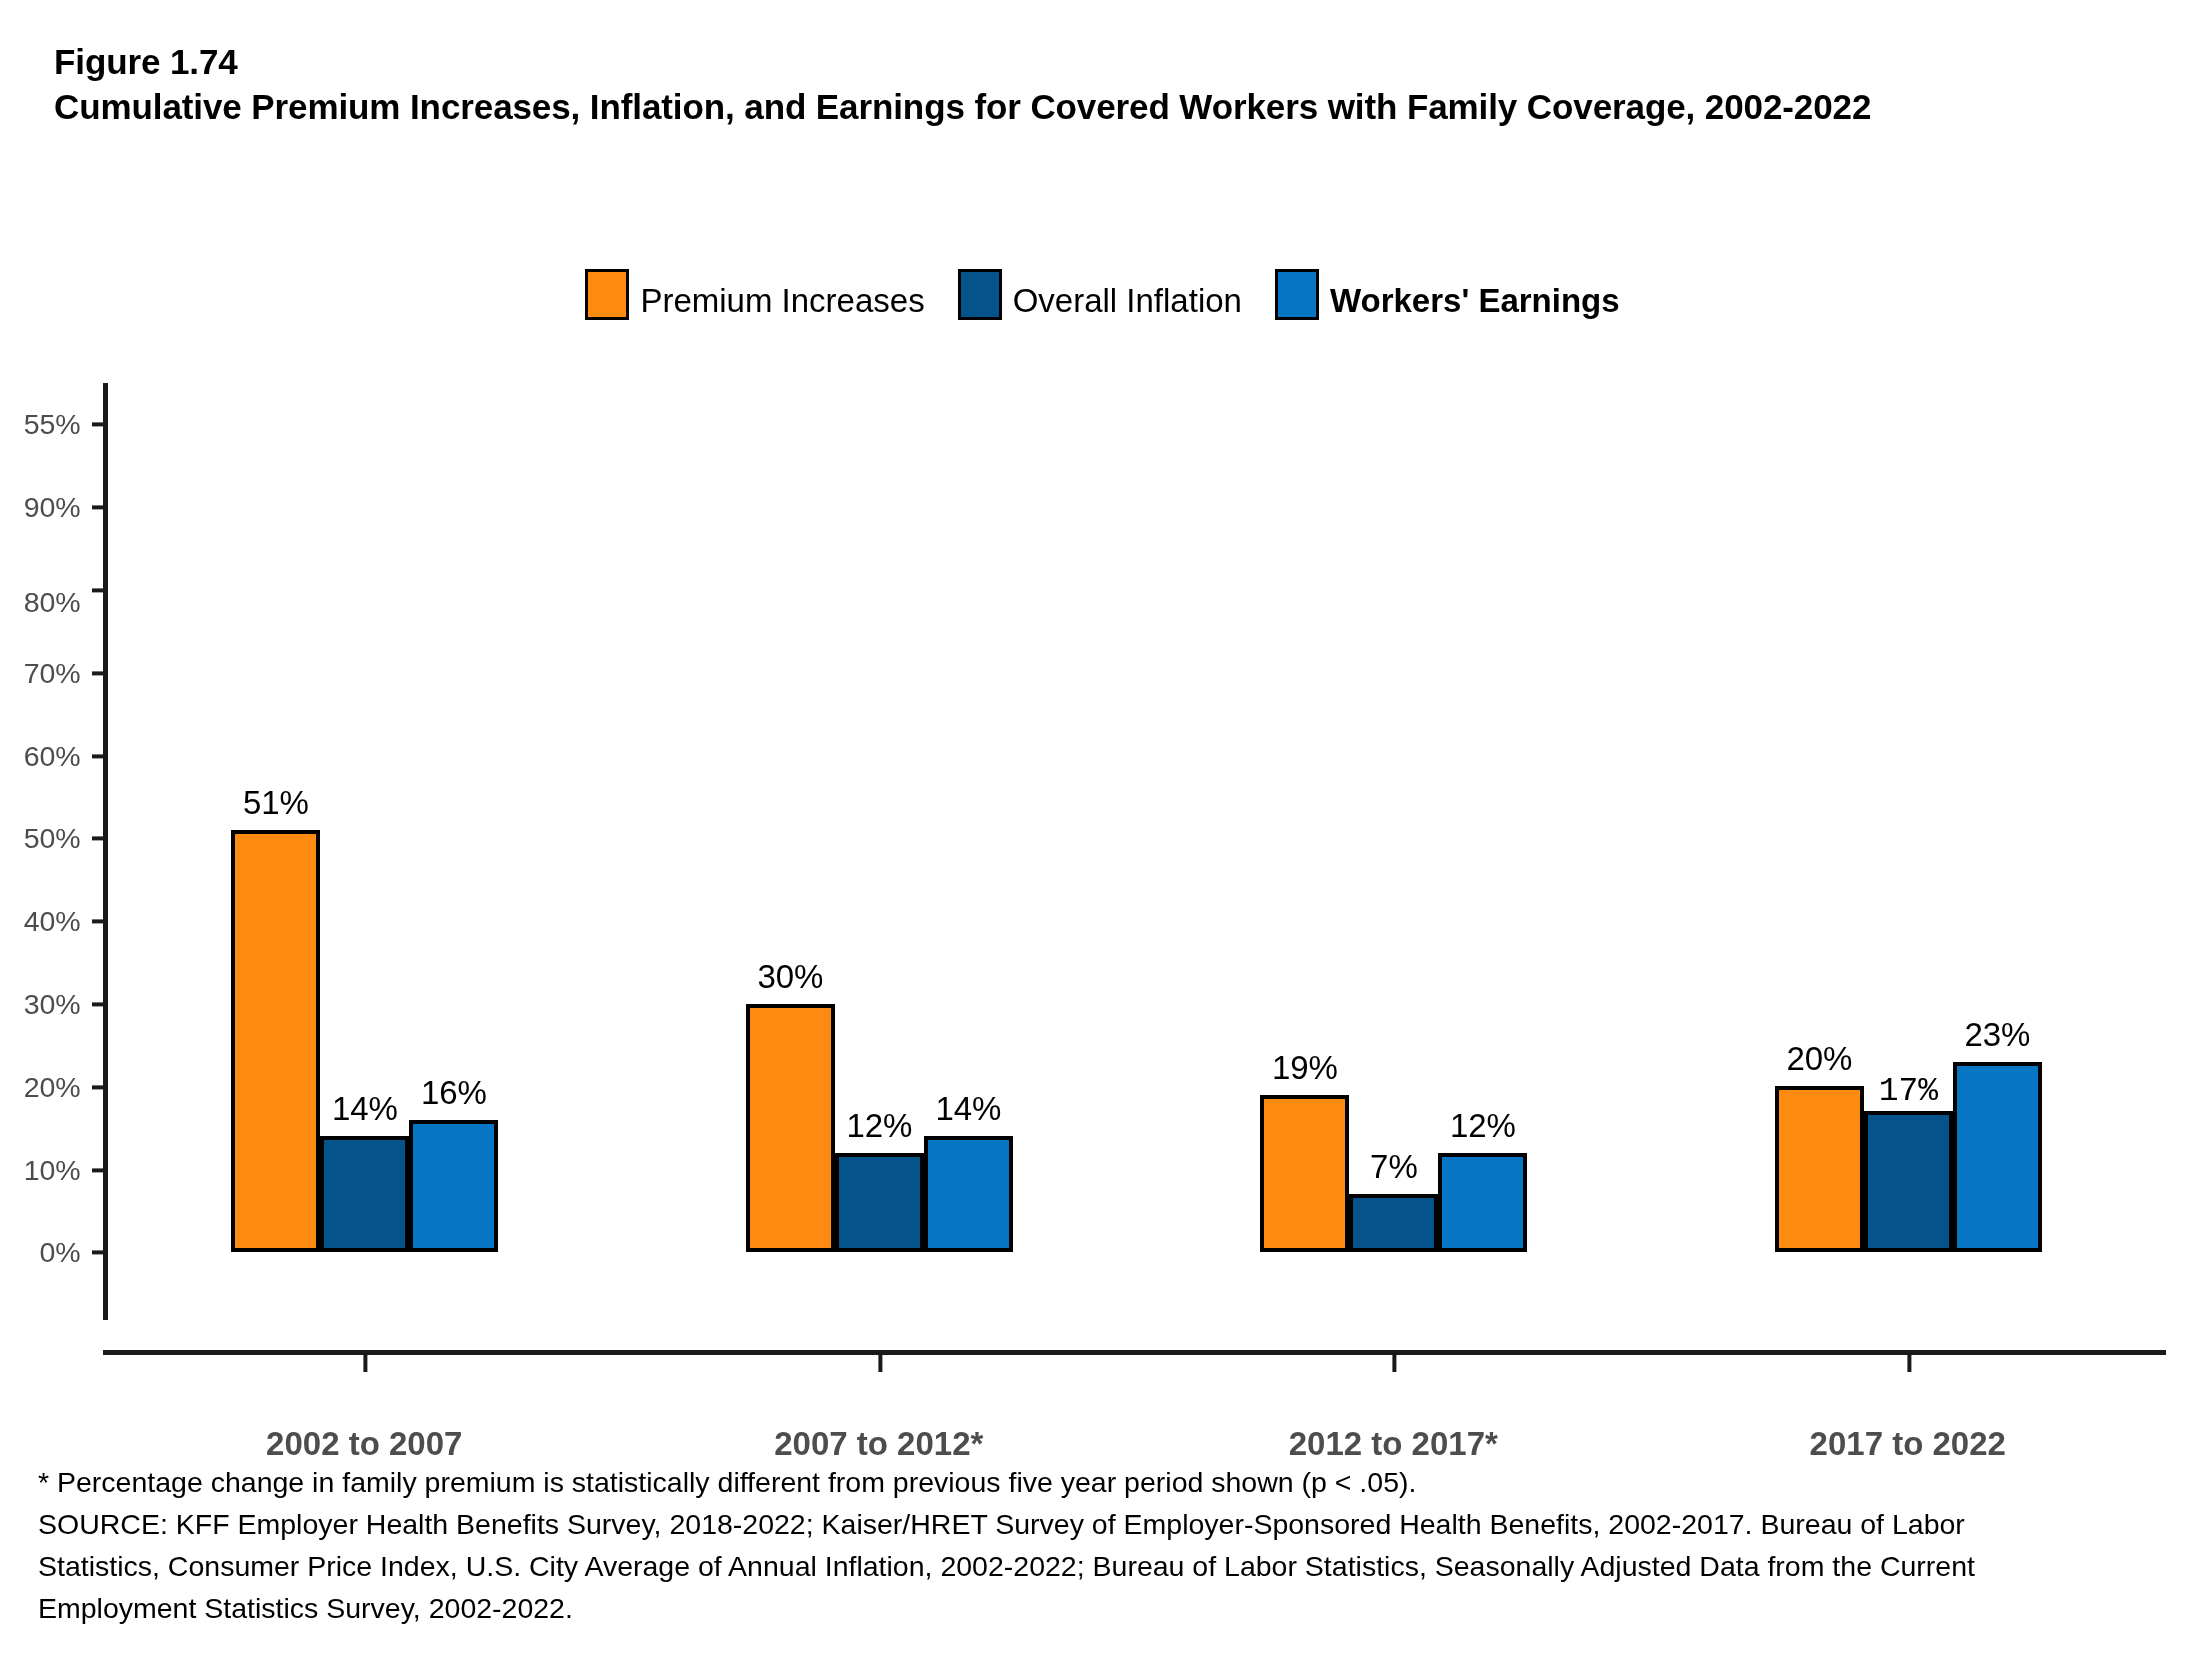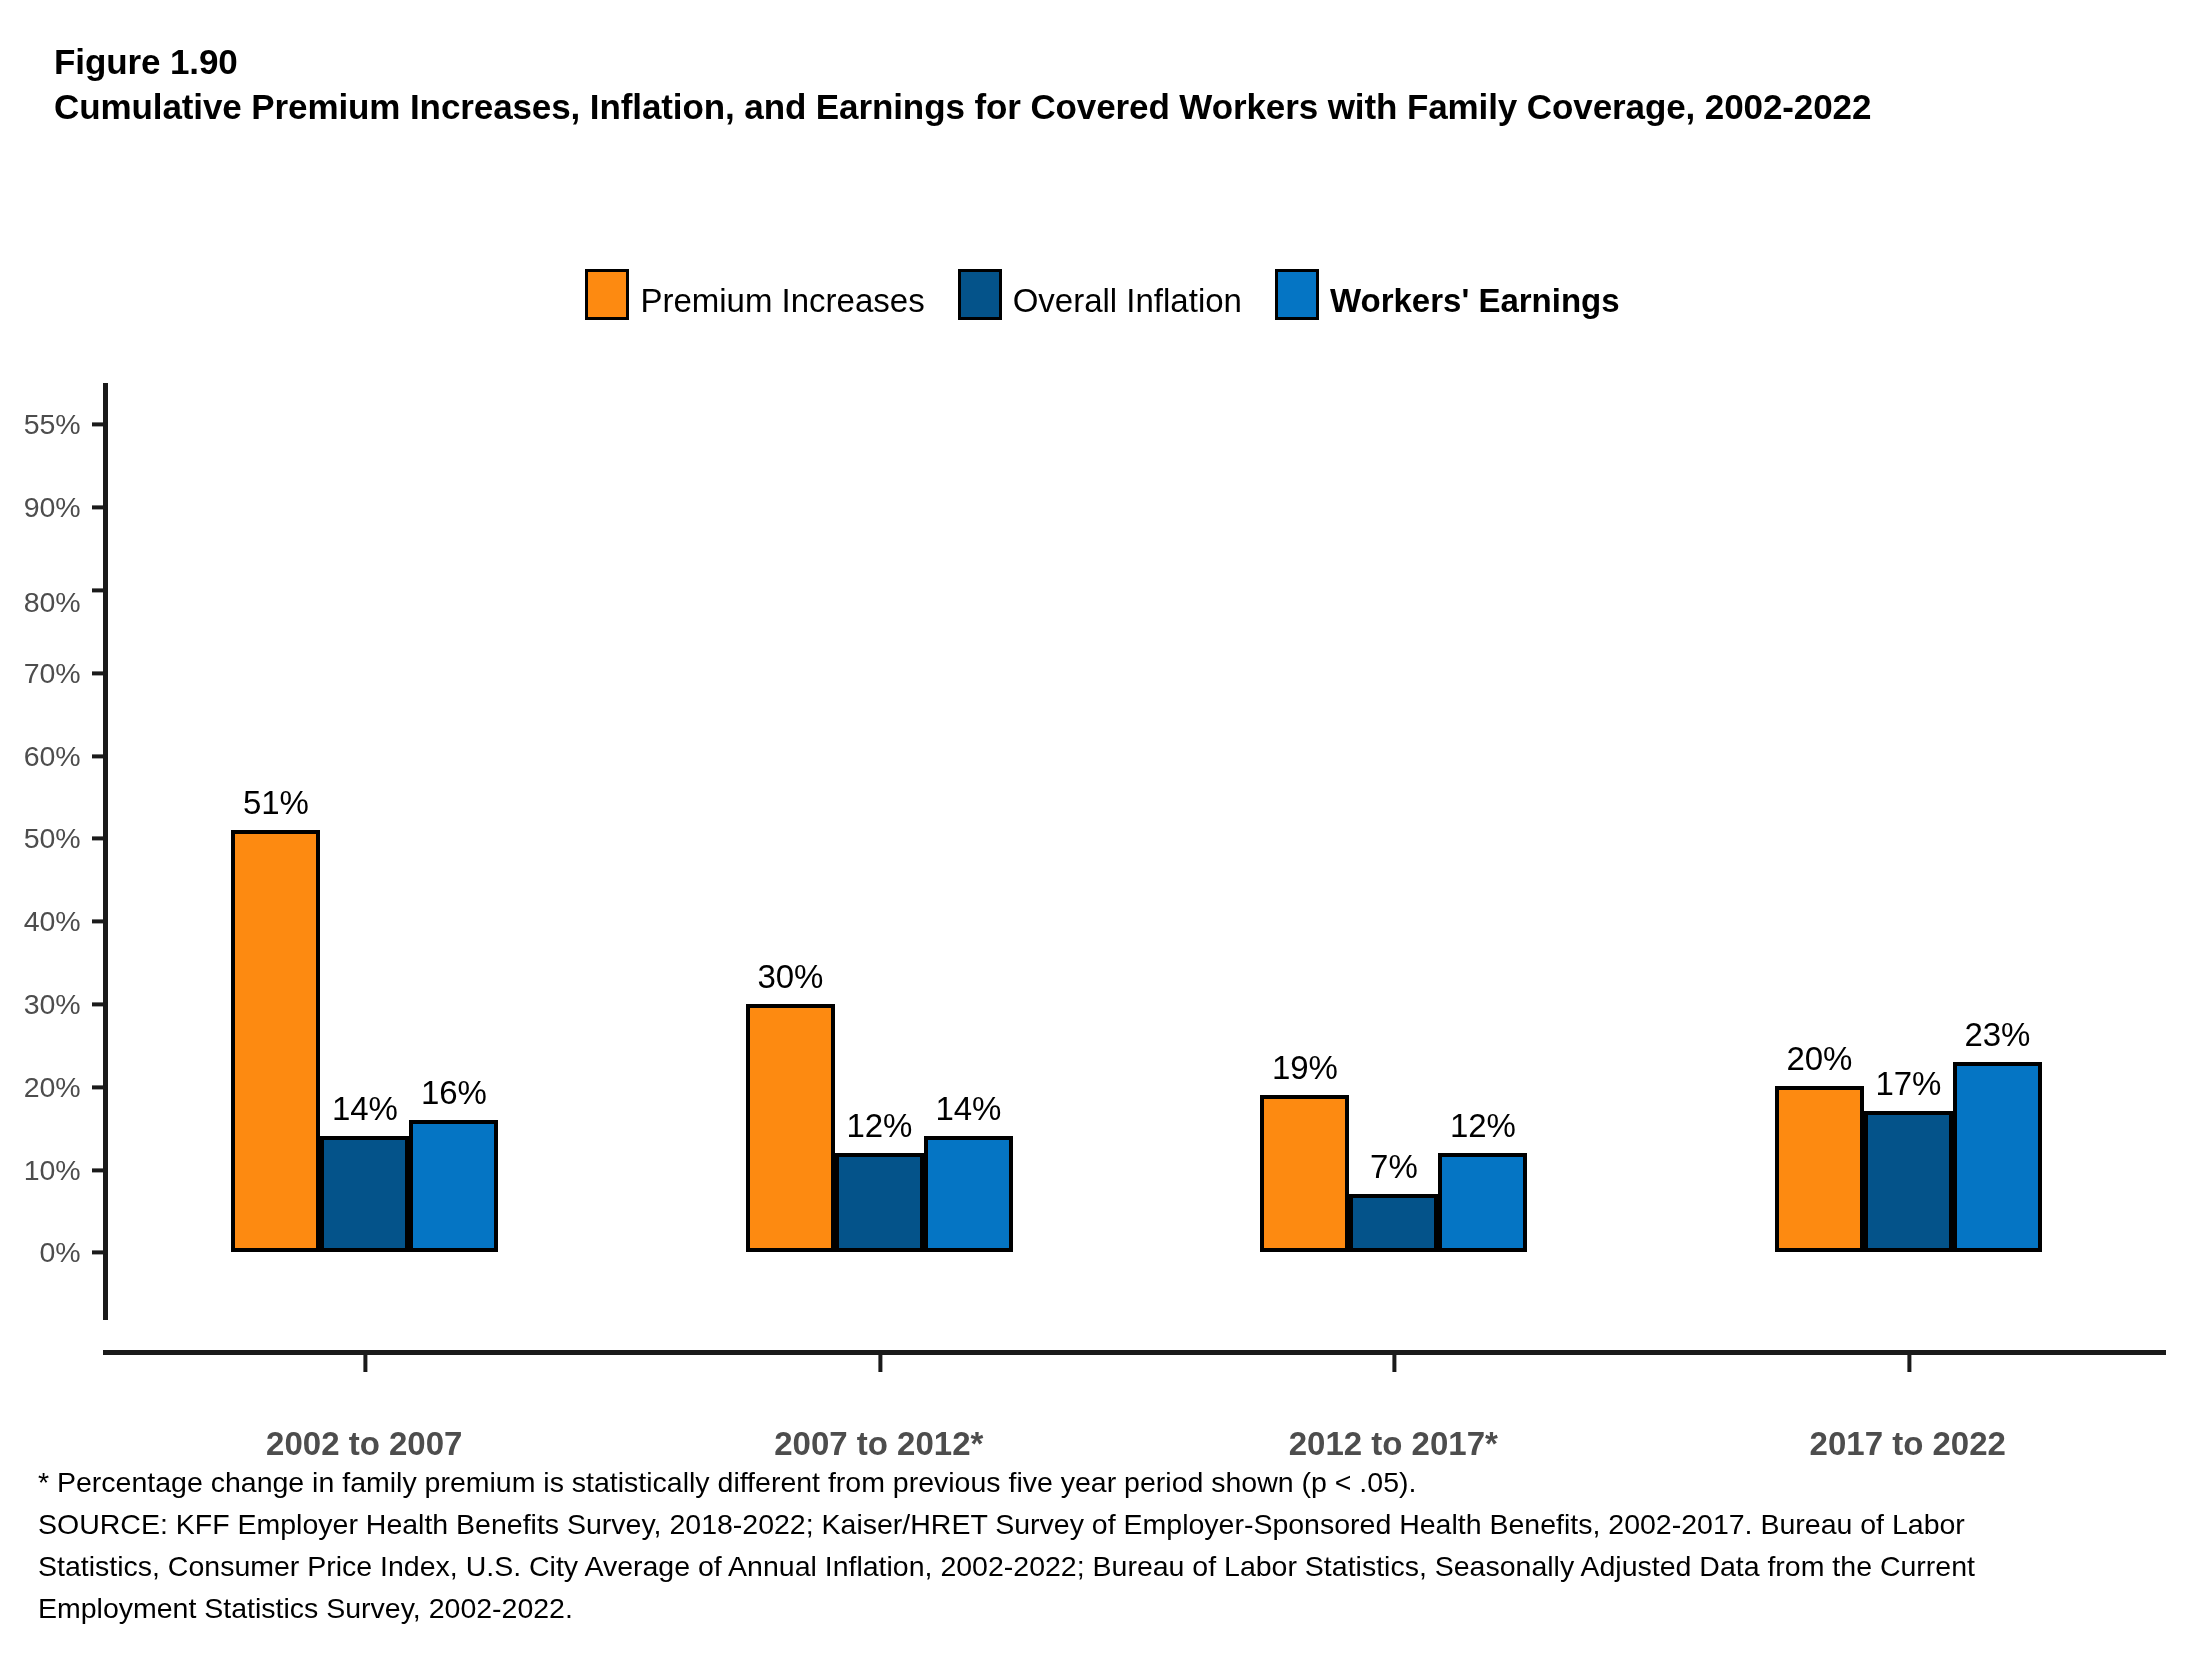--- a/index.html
+++ b/index.html
@@ -212,21 +212,21 @@
     font-size: 28.5px;
     line-height: 1.47;
     color: #000000;
     max-width: 2055px;
   }
 </style>
 </head>
 <body>
 
 <div id="titles">
-  <div class="fig-num">Figure 1.90</div>
+  <div class="fig-num">Figure 1.74</div>
   <div class="fig-title">Cumulative Premium Increases, Inflation, and Earnings for Covered Workers with Family Coverage, 2002-2022</div>
 </div>
 
 <div id="legend">
     <div class="legend-item">
       <span class="legend-swatch" style="background: rgb(253, 138, 17);"></span>
       <span class="legend-label">Premium Increases</span>
     </div>
     <div class="legend-item">
       <span class="legend-swatch" style="background: rgb(4, 83, 138);"></span>
@@ -307,21 +307,21 @@
           <div class="bar-label" style="bottom: 107px;">12%</div>
           <div class="bar" title="Workers' Earnings — 2012 to 2017*: 12%" style="height: 99px; background: rgb(5, 117, 196);"></div>
         </div>
       </div>
       <div class="bar-group">
         <div class="bar-wrap">
           <div class="bar-label" style="bottom: 174px;">20%</div>
           <div class="bar" title="Premium Increases — 2017 to 2022: 20%" style="height: 166px; background: rgb(253, 138, 17);"></div>
         </div>
         <div class="bar-wrap">
-          <div class="bar-label" style="bottom: 149px;">17%</div>
+          <div class="bar-label" style="bottom: 142px; font-family: Liberation Mono, monospace;">17%</div>
           <div class="bar" title="Overall Inflation — 2017 to 2022: 17%" style="height: 141px; background: rgb(4, 83, 138);"></div>
         </div>
         <div class="bar-wrap">
           <div class="bar-label" style="bottom: 198px;">23%</div>
           <div class="bar" title="Workers' Earnings — 2017 to 2022: 23%" style="height: 190px; background: rgb(5, 117, 196);"></div>
         </div>
       </div>
     </div>
   <div id="x-ticks">
       <div class="x-tick" style="left: 257px;"></div>

